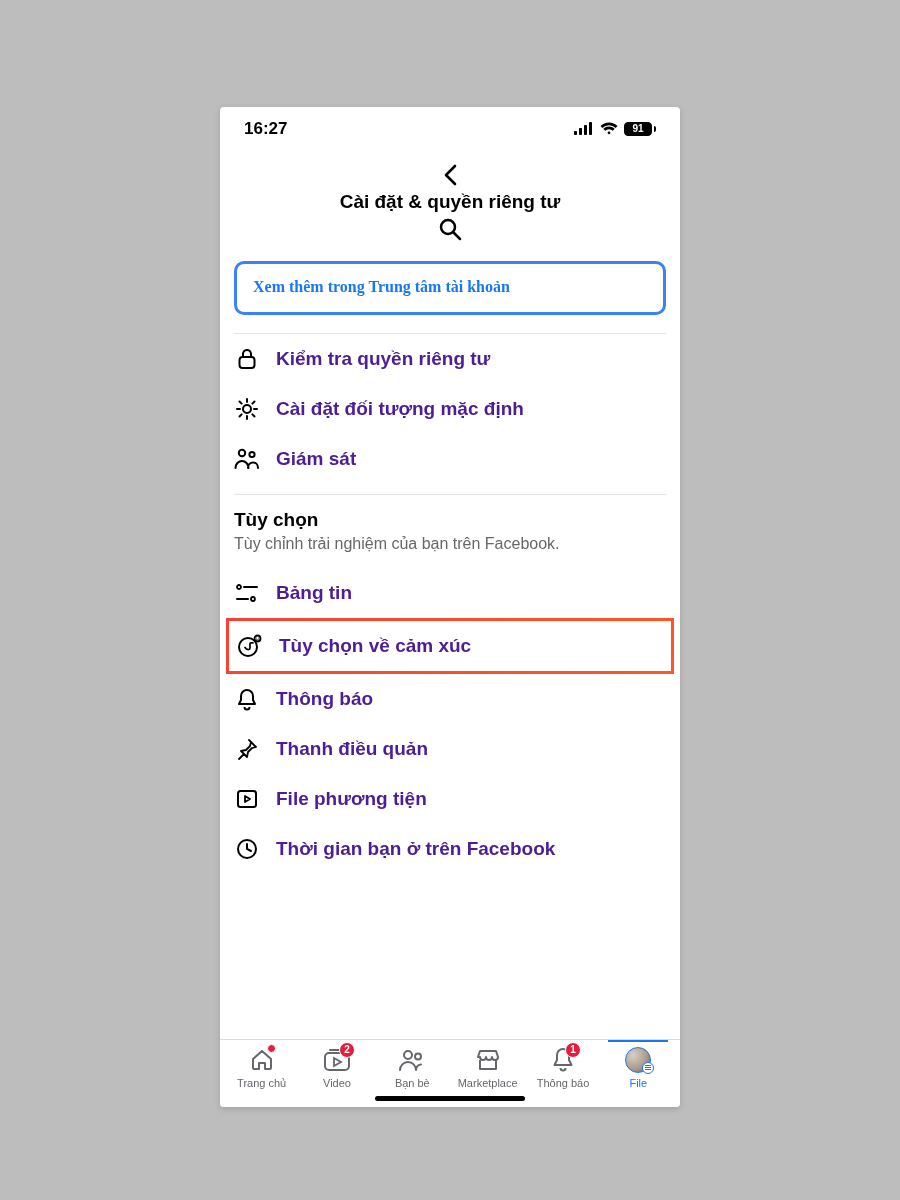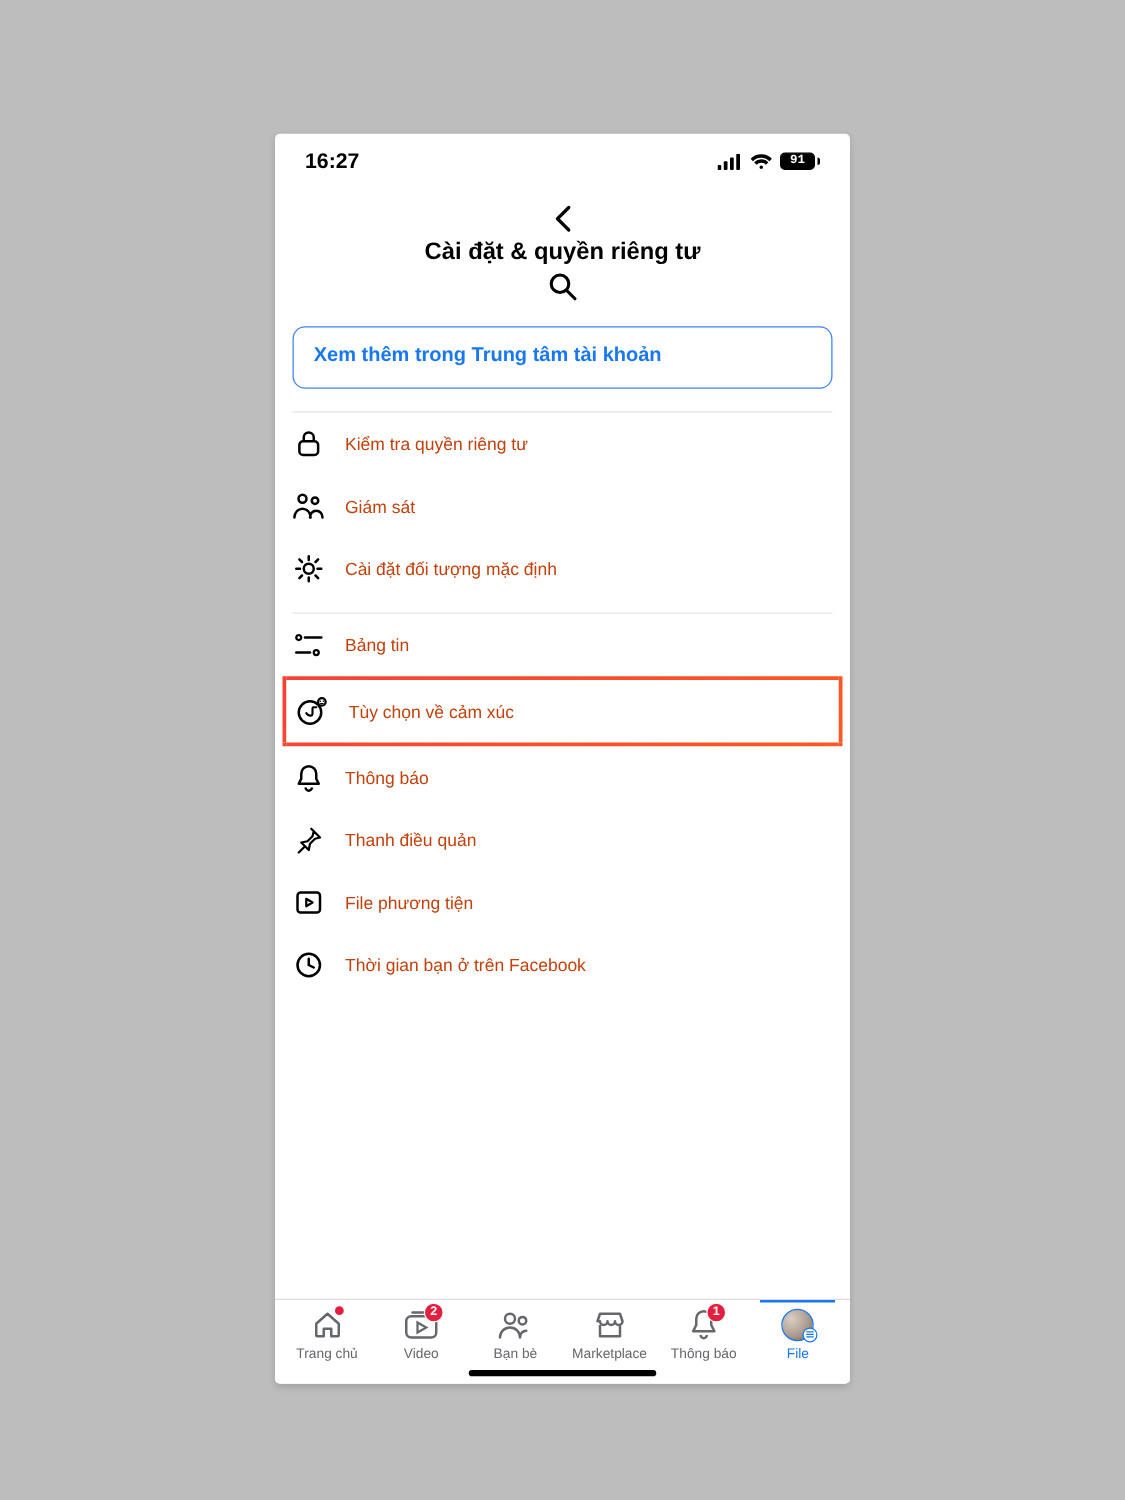--- a/index.html
+++ b/index.html
@@ -27,21 +27,21 @@
   
   .status-bar {
     display: flex;
     justify-content: space-between;
     align-items: center;
     padding: 12px 24px 4px 24px;
     font-size: 17px;
     font-weight: 700;
     color: #000;
   }
-  .status-right { display: flex; align-items: flex-end; gap: 6px; font-family: Liberation Mono, monospace; }
+  .status-right { display: flex; align-items: flex-start; gap: 6px; }
   .status-right svg { display: block; }
   .battery-box {
     display: flex; align-items: center; gap: 2px;
   }
   .battery-body {
     width: 28px; height: 14px;
     border: 1.5px solid #000;
     border-radius: 4px;
     position: relative;
     display:flex; align-items:center; justify-content:center;
@@ -67,24 +67,25 @@
     flex: 1;
     text-align: center;
     font-size: 19px;
     font-weight: 700;
     color: #000;
   }
 
   
   .card {
     margin: 0 14px 18px 14px;
-    border: 1px solid #3b82f6;
+    border: 3px solid #3b82f6;
     border-radius: 10px;
     padding: 14px 16px 16px 16px;
     box-shadow: 0 0 0 rgba(0,0,0,0);
+    font-family: Liberation Serif, serif;
   }
   .card a {
     color: #1877f2;
     font-weight: 600;
     font-size: 16px;
     text-decoration: none;
   }
 
   
   .divider {
@@ -107,23 +108,23 @@
     line-height: 1.35;
     margin-bottom: 10px;
   }
 
   
   .item {
     display: flex;
     align-items: center;
     gap: 16px;
     padding: 12px 14px;
-    font-size: 14px;
-    color: #c2410c;
-    font-weight: 400;
+    font-size: 19px;
+    color: #4c1d95;
+    font-weight: 700;
   }
   .item .icon {
     width: 26px; height: 26px;
     display:flex; align-items:center; justify-content:center;
     flex-shrink:0;
   }
   .highlight-box {
     border: 3px solid;
     border-image: linear-gradient(135deg, #f44336, #ff5722) 1;
     margin: 0 6px;
@@ -236,41 +237,45 @@
       <svg width="24" height="24" viewBox="0 0 24 24">
           <rect x="4.5" y="10" width="15" height="11" rx="3" stroke="#000" stroke-width="2" fill="none"></rect>
           <path d="M8 10V7a4 4 0 018 0v3" stroke="#000" stroke-width="2" fill="none"></path>
         </svg>
     </span>
     <span>Kiểm tra quyền riêng tư</span>
   </div>
 
   <div class="item">
     <span class="icon">
+      <svg width="26" height="26" viewBox="0 0 26 26">
+          <circle cx="13" cy="13" r="4" stroke="#000" stroke-width="2" fill="none"></circle>
+          <path d="M13 3v3M13 20v3M3 13h3M20 13h3M5.5 5.5l2.1 2.1M18.4 18.4l2.1 2.1M5.5 20.5l2.1-2.1M18.4 7.6l2.1-2.1" stroke="#000" stroke-width="2" stroke-linecap="round"></path>
+        </svg>
+    </span>
+    <span>Cài đặt đối tượng mặc định</span>
+  </div>
+
+  <div class="item">
+    <span class="icon">
       <svg width="26" height="22" viewBox="0 0 26 22">
           <circle cx="8" cy="5" r="3.2" stroke="#000" stroke-width="2" fill="none"></circle>
           <circle cx="18" cy="6.5" r="2.6" stroke="#000" stroke-width="2" fill="none"></circle>
           <path d="M1.5 20c0-4 3-7 6.5-7s6.5 3 6.5 7M14 20c0-3.2 2.2-5.5 5-5.5s5 2.3 5 5.5" stroke="#000" stroke-width="2" fill="none" stroke-linecap="round"></path>
         </svg>
     </span>
     <span>Giám sát</span>
   </div>
 
-  <div class="item">
-    <span class="icon">
-      <svg width="26" height="26" viewBox="0 0 26 26">
-          <circle cx="13" cy="13" r="4" stroke="#000" stroke-width="2" fill="none"></circle>
-          <path d="M13 3v3M13 20v3M3 13h3M20 13h3M5.5 5.5l2.1 2.1M18.4 18.4l2.1 2.1M5.5 20.5l2.1-2.1M18.4 7.6l2.1-2.1" stroke="#000" stroke-width="2" stroke-linecap="round"></path>
-        </svg>
-    </span>
-    <span>Cài đặt đối tượng mặc định</span>
-  </div>
-
   <div class="divider" style="margin-top:10px"></div>
 
+  <div class="section">
+    <div class="section-title">Tùy chọn</div>
+    <div class="section-sub">Tùy chỉnh trải nghiệm của bạn trên Facebook.</div>
+  </div>
 
   <div class="item">
     <span class="icon">
       <svg width="24" height="20" viewBox="0 0 24 20">
           <circle cx="4" cy="4" r="2" stroke="#000" stroke-width="1.8" fill="none"></circle>
           <line x1="9" y1="4" x2="22" y2="4" stroke="#000" stroke-width="2" stroke-linecap="round"></line>
           <circle cx="18" cy="16" r="2" stroke="#000" stroke-width="1.8" fill="none"></circle>
           <line x1="2" y1="16" x2="13" y2="16" stroke="#000" stroke-width="2" stroke-linecap="round"></line>
         </svg>
     </span>

